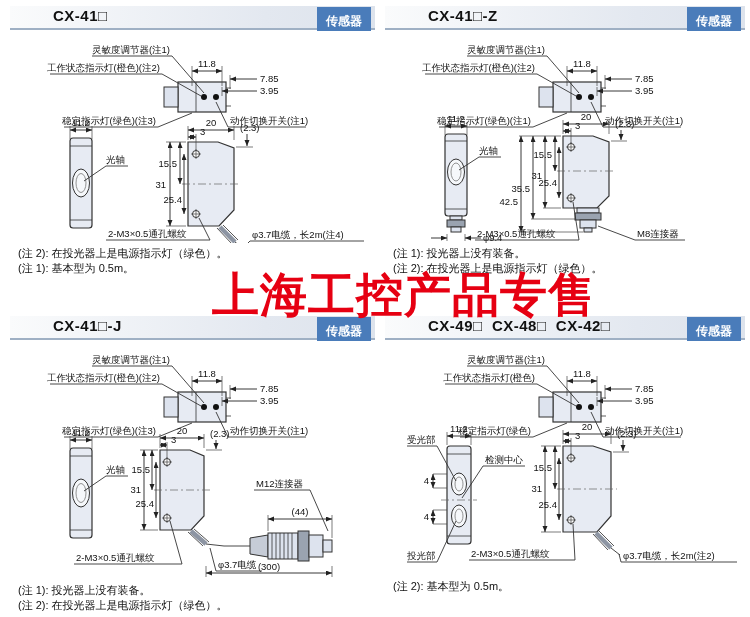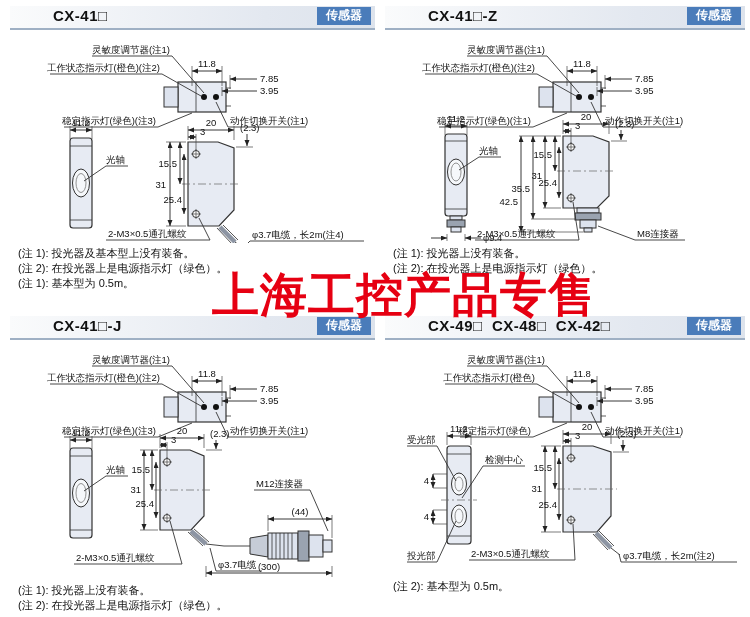--- a/index.html
+++ b/index.html
@@ -3,21 +3,21 @@
 <meta charset="utf-8">
 <style>
   html,body{margin:0;padding:0;background:#888;}
   #page{position:relative;width:750px;height:617px;background:#ffffff;overflow:hidden;
         font-family:"Liberation Sans",sans-serif;}
   .sec{position:absolute;}
   .hdr{position:relative;height:22px;background:linear-gradient(to right,#fafbfc 0%,#e3e8f0 70%,#dde3ec 100%);
        border-bottom:2px solid #9fb0c4;}
   .hdr-title{position:absolute;left:7px;top:1px;font-size:15px;font-weight:bold;color:#111;white-space:pre;letter-spacing:0.5px;margin-left:36px;}
   .badge{position:absolute;right:4px;top:1px;background:#4a7cba;color:#fff;font-size:12px;font-weight:bold;
-         padding:1px 9px 2px 9px;line-height:15px;}
+         padding:7px 9px 2px 9px;line-height:15px;}
   .notes{margin:3px 0 0 8px;}
   .note{font-size:11px;color:#111;line-height:15px;white-space:nowrap;}
   svg.dwg{display:block;}
   .body{fill:#e7ebf3;stroke:#333;stroke-width:1.2;}
   .body2{fill:#dde3ee;stroke:#333;stroke-width:1;}
   .nut{fill:#9aa3b0;stroke:#333;stroke-width:1;}
   .boot{fill:#c6ccd7;stroke:#333;stroke-width:1;}
   .lens{fill:#f6f8fb;stroke:#333;stroke-width:1;}
   .lens2{fill:none;stroke:#777;stroke-width:0.8;}
   .hole{fill:#fff;stroke:#333;stroke-width:1;}
@@ -126,21 +126,20 @@
       <path class="cbl2" d="M207,198 L222,214"></path>
           <path class="cbl2" d="M213,195 L228,210"></path>
       <path class="thin" d="M225,212 L234,219"></path>
     </g>
     <text class="t" x="98" y="207">2-M3×0.5通孔螺纹</text>
     <path class="ld" d="M96,210 H200 L189,188"></path>
     <text class="t" x="242" y="208">φ3.7电缆，长2m(注4)</text>
     <path class="ld" d="M240,211 H354 M240,211 L233,218"></path>
   </svg>
   <div class="notes">
-    <div class="note">(注 1): 投光器及基本型上没有装备。</div>
     <div class="note">(注 2): 在投光器上是电源指示灯（绿色）。</div>
     <div class="note">(注 1): 基本型为 0.5m。</div>
   </div>
 </div>
 
 <div class="sec" style="left:385px;top:6px;width:360px;">
   <div class="hdr">
     <span class="hdr-title">CX-41□-Z</span>
     <span class="badge">传感器</span>
   </div>

